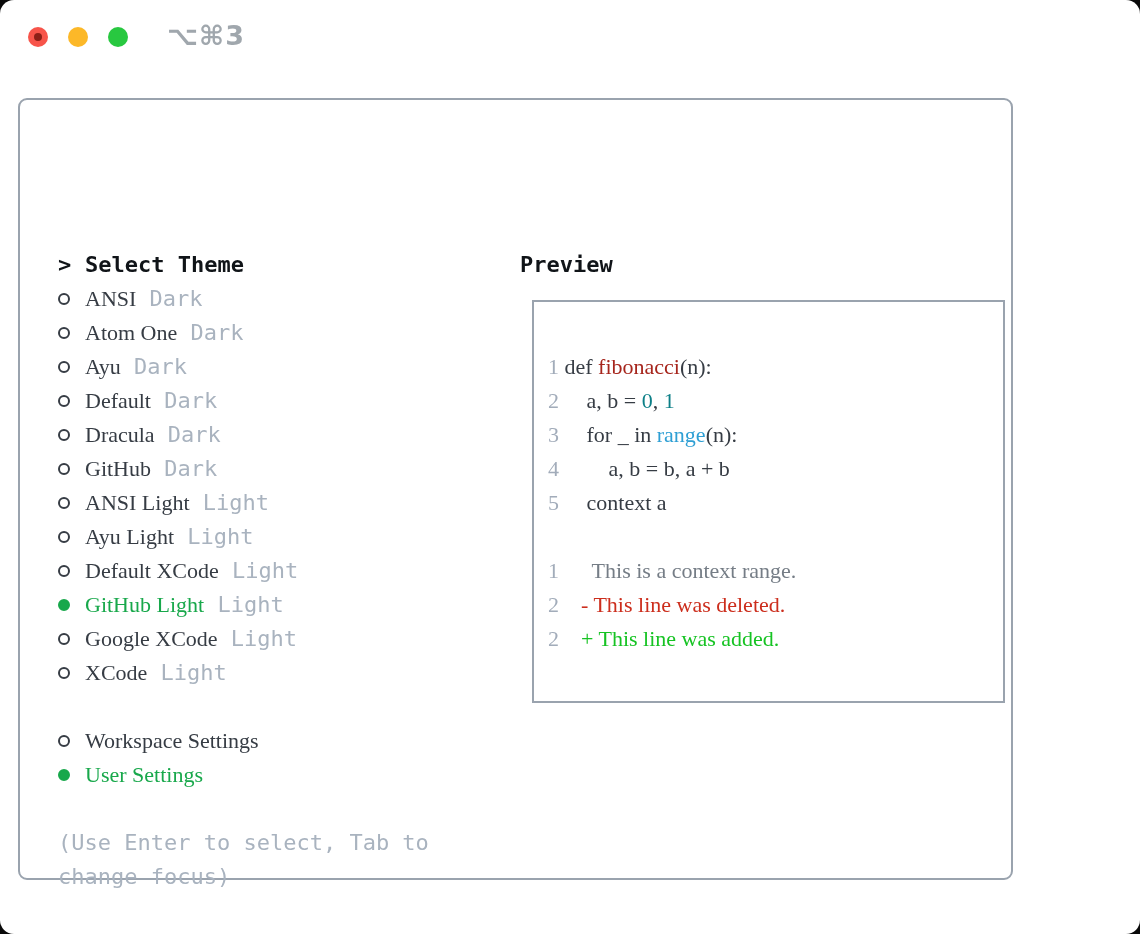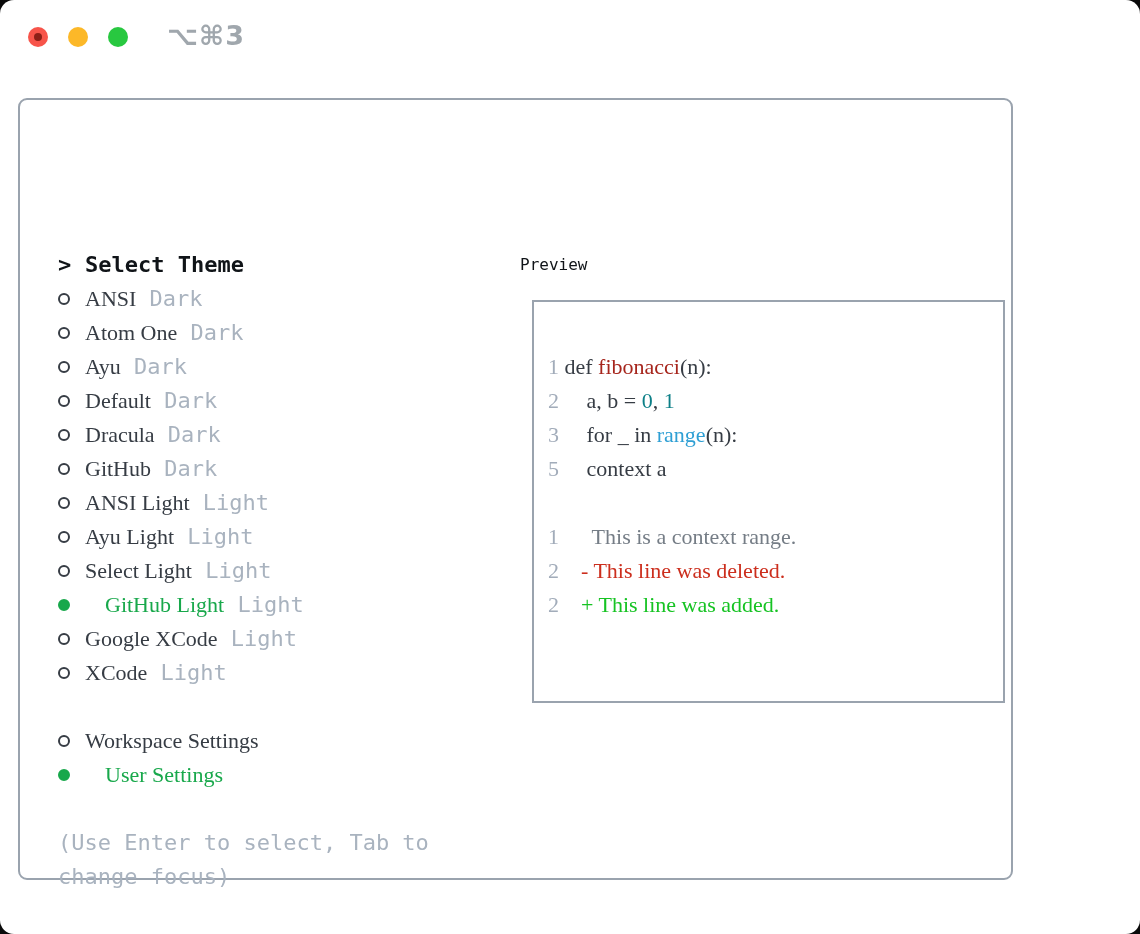--- a/index.html
+++ b/index.html
@@ -20,28 +20,28 @@
           border:2px solid var(--border);border-radius:9px;}
   
   .left-col{position:absolute;left:38px;top:148px;width:450px;font-size:22px;line-height:34px;}
   .row{display:flex;height:34px;align-items:center;white-space:pre;}
   .cell-bullet{width:27px;flex:0 0 27px;display:flex;align-items:center;}
   .bullet{width:12px;height:12px;border-radius:50%;border:2px solid var(--text);box-sizing:border-box;}
   .selected .bullet{background:var(--accent-green);border-color:var(--accent-green);}
   .prompt{color:var(--heading);font-weight:bold;}
   .row-title{color:var(--heading);font-weight:bold;}
   .name{color:var(--text);font-family:Liberation Serif, serif;}
-  .selected .name{color:var(--accent-green);margin-left:20px;}
+  .selected .name{color:var(--accent-green);}
   .variant{color:var(--muted);}
   .spacer{height:34px;}
   .hint{color:var(--muted);height:34px;line-height:34px;white-space:pre;}
   .apply-title{color:var(--heading);}
   
   .preview-title{position:absolute;left:500px;top:148px;height:34px;line-height:34px;
-          font-size:16px;font-weight:normal;color:var(--heading);}
+          font-size:22px;font-weight:bold;color:var(--heading);}
   .preview-box{position:absolute;left:512px;top:200px;width:469px;height:399px;
           border:2px solid var(--border);box-sizing:content-box;overflow:hidden;font-family:Liberation Serif, serif;}
   .code{position:absolute;left:14px;top:48px;font-size:22px;line-height:34px;}
   .code-line{height:34px;white-space:pre;}
   .seg-ln{color:var(--line-number);}
   .seg-pl{color:var(--code-text);}
   .seg-fn{color:var(--function-red);}
   .seg-nm{color:var(--number-teal);}
   .seg-bi{color:var(--builtin-blue);}
   .seg-ctx{color:var(--context);}
@@ -104,21 +104,21 @@
     <span class="name">ANSI Light</span><span class="variant"> Light</span>
   </div>
 
   <div class="row">
     <span class="cell-bullet"><span class="bullet"></span></span>
     <span class="name">Ayu Light</span><span class="variant"> Light</span>
   </div>
 
   <div class="row">
     <span class="cell-bullet"><span class="bullet"></span></span>
-    <span class="name">Select Light</span><span class="variant"> Light</span>
+    <span class="name">Default XCode</span><span class="variant"> Light</span>
   </div>
 
   <div class="row selected">
     <span class="cell-bullet"><span class="bullet"></span></span>
     <span class="name">GitHub Light</span><span class="variant"> Light</span>
   </div>
 
   <div class="row">
     <span class="cell-bullet"><span class="bullet"></span></span>
     <span class="name">Google XCode</span><span class="variant"> Light</span>
@@ -150,20 +150,21 @@
       <div class="hint">(Use Enter to select, Tab to</div>
       <div class="hint">change focus)</div>
     </div>
 
     <div class="preview-title">Preview</div>
     <div class="preview-box">
       <div class="code" id="code-lines">
           <div class="code-line"><span class="seg-ln">1</span><span class="seg-pl"> def </span><span class="seg-fn">fibonacci</span><span class="seg-pl">(n):</span></div>
           <div class="code-line"><span class="seg-ln">2</span><span class="seg-pl">     a, b = </span><span class="seg-nm">0</span><span class="seg-pl">, </span><span class="seg-nm">1</span></div>
           <div class="code-line"><span class="seg-ln">3</span><span class="seg-pl">     for _ in </span><span class="seg-bi">range</span><span class="seg-pl">(n):</span></div>
+          <div class="code-line"><span class="seg-ln">4</span><span class="seg-pl">         a, b = b, a + b</span></div>
           <div class="code-line"><span class="seg-ln">5</span><span class="seg-pl">     context a</span></div>
           <div class="code-line"></div>
           <div class="code-line"><span class="seg-ln">1</span><span class="seg-ctx">      This is a context range.</span></div>
           <div class="code-line"><span class="seg-ln">2</span><span class="seg-del">    - This line was deleted.</span></div>
           <div class="code-line"><span class="seg-ln">2</span><span class="seg-add">    + This line was added.</span></div>
         </div>
     </div>
 
   </div>
 </div>

